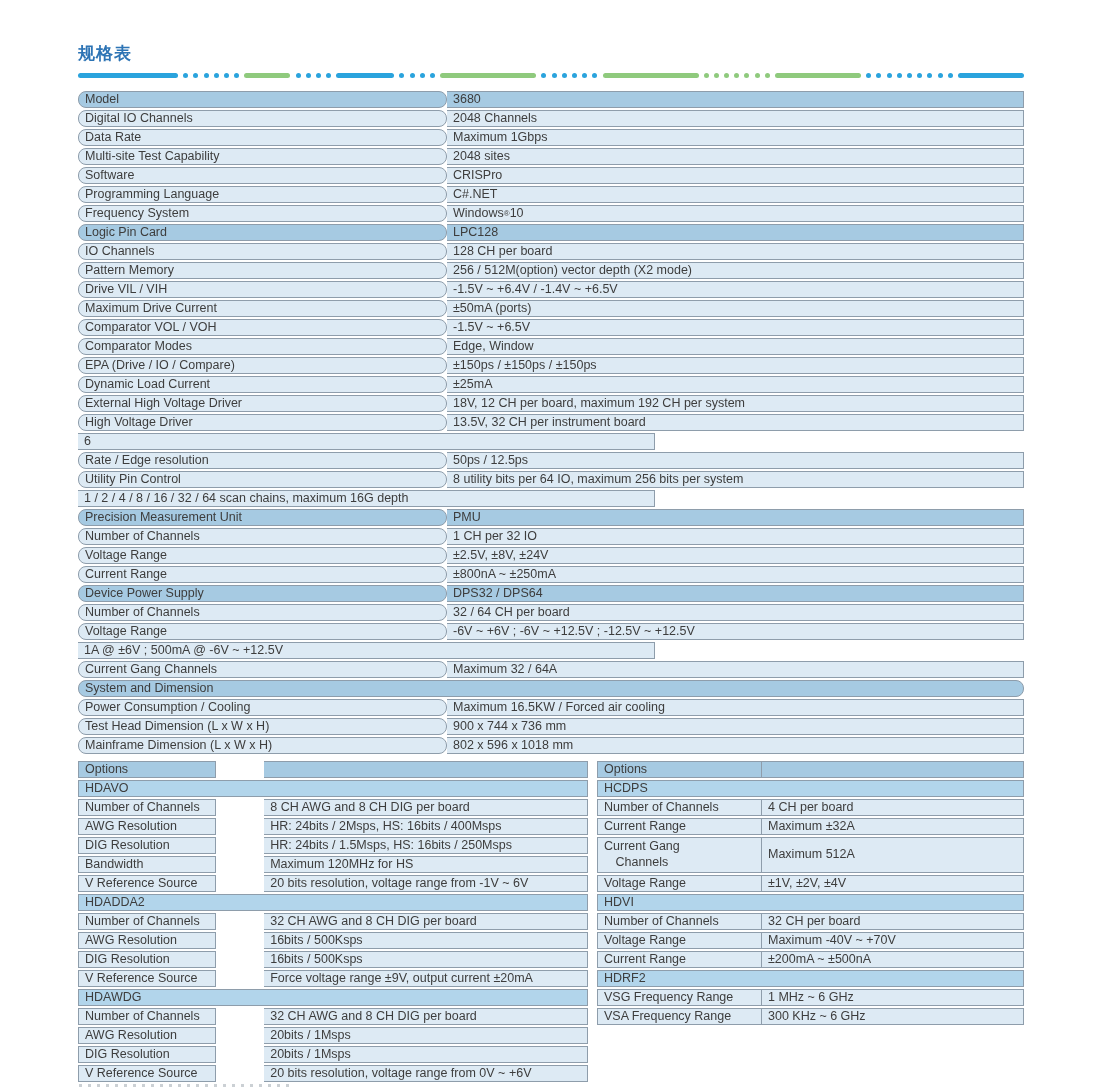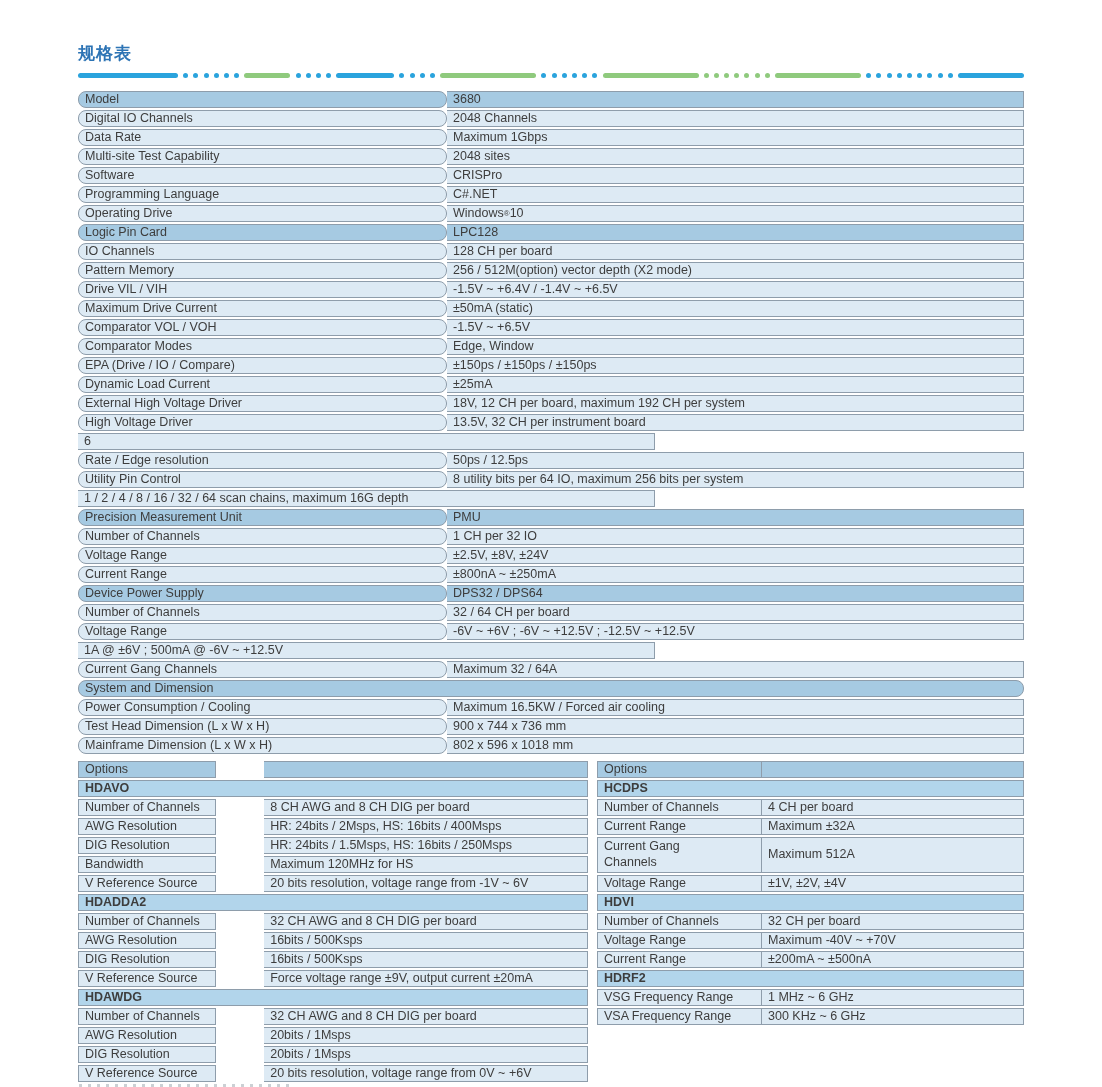--- a/index.html
+++ b/index.html
@@ -34,29 +34,29 @@
   .tbl{width:946px;}
   .tbl .row{display:flex;margin-bottom:2px;}
   .cell{
     box-sizing:border-box;border:1px solid var(--border);background:var(--row-bg);
     height:17px;display:flex;align-items:center;
     padding:0 4px 0 6px;font-size:12.5px;line-height:1.25;
     white-space:pre-line;overflow:hidden;
   }
   .cell.value{border-left:none;}
   .row.hdr .cell{background:var(--hdr-bg);}
-  .row.sub .cell{background:var(--sub-bg);font-weight:bold;}
+  .row.sub .cell{background:var(--sub-bg);}
   .row.tall .cell{height:36px;}
   .cell.span{width:100% !important;}
   sup{font-size:8px;line-height:0;}
 
   .main .cell.label{width:369px;border-radius:8px;}
   .main .cell.value{width:577px;}
 
-  .options-wrap{display:flex;gap:9px;margin-top:7px;}
+  .options-wrap{display:flex;gap:9px;margin-top:7px;text-align:center;}
   .optl{width:510px;}
   .optl .cell.label{width:152px;}
   .optl .cell.value{width:358px;margin-left:48px;}
   .optr{width:427px;}
   .optr .cell.label{width:165px;}
   .optr .cell.value{width:262px;}
 
   .clipped-frag{
     width:215px;height:3px;margin-left:1px;opacity:.45;
     background:repeating-linear-gradient(90deg,#8c97a0 0 3px,transparent 3px 9px);
@@ -131,42 +131,42 @@
       </div>
       <div class="row">
         <div class="cell label">Software</div>
         <div class="cell value">CRISPro</div>
       </div>
       <div class="row">
         <div class="cell label">Programming Language</div>
         <div class="cell value">C#.NET</div>
       </div>
       <div class="row">
-        <div class="cell label">Operating Drive</div>
+        <div class="cell label">Frequency System</div>
         <div class="cell value">Windows<sup>®</sup>10</div>
       </div>
       <div class="row hdr">
         <div class="cell label">Logic Pin Card</div>
         <div class="cell value">LPC128</div>
       </div>
       <div class="row">
         <div class="cell label">IO Channels</div>
         <div class="cell value">128 CH per board</div>
       </div>
       <div class="row">
         <div class="cell label">Pattern Memory</div>
         <div class="cell value">256 / 512M(option) vector depth (X2 mode)</div>
       </div>
       <div class="row">
         <div class="cell label">Drive VIL / VIH</div>
         <div class="cell value">-1.5V ~ +6.4V / -1.4V ~ +6.5V</div>
       </div>
       <div class="row">
         <div class="cell label">Maximum Drive Current</div>
-        <div class="cell value">±50mA (static)</div>
+        <div class="cell value">±50mA (ports)</div>
       </div>
       <div class="row">
         <div class="cell label">Comparator VOL / VOH</div>
         <div class="cell value">-1.5V ~ +6.5V</div>
       </div>
       <div class="row">
         <div class="cell label">Comparator Modes</div>
         <div class="cell value">Edge, Window</div>
       </div>
       <div class="row">

